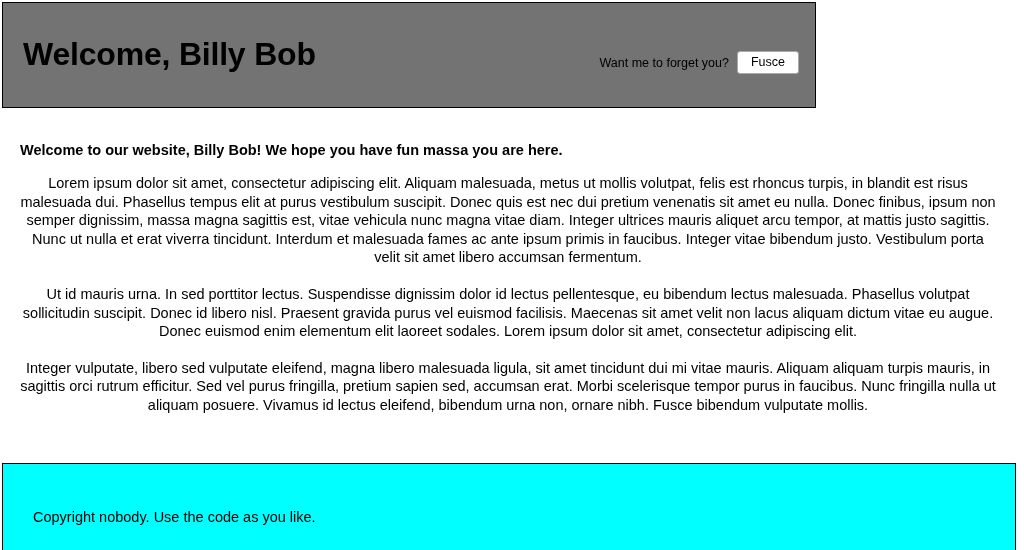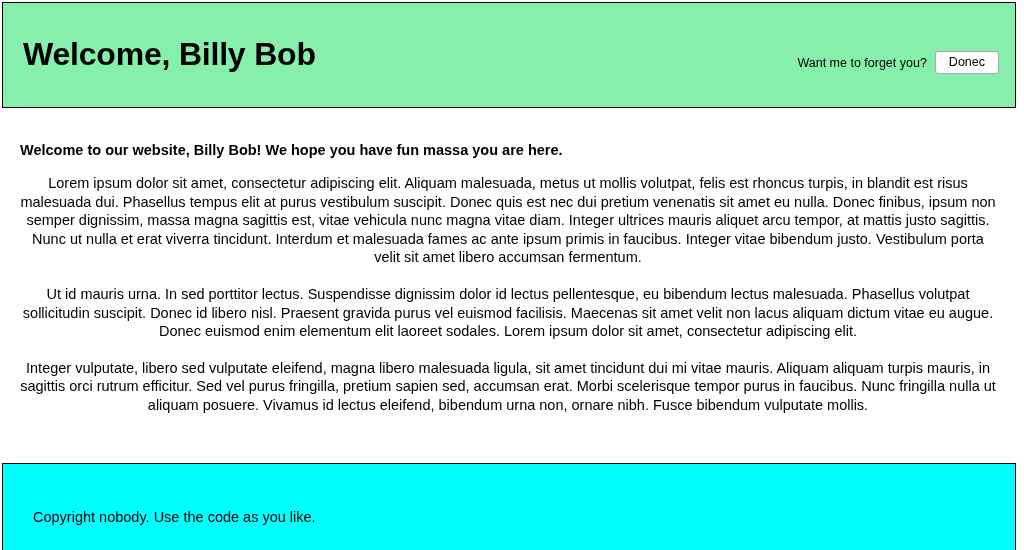--- a/index.html
+++ b/index.html
@@ -22,24 +22,24 @@
     top: 0;
     width: 1024px;
     height: 550px;
   }
 
   
   .site-header {
     position: absolute;
     left: 2px;
     top: 2px;
-    width: 1014px;
+    width: 814px;
     height: 106px;
     box-sizing: border-box;
-    background: #86efac;
+    background: #737373;
     border: 1px solid #000000;
   }
   .header-title {
     position: absolute;
     left: 20px;
     top: 32px;
     margin: 0;
     font-size: 32px;
     font-weight: bold;
     line-height: 38px;
@@ -123,21 +123,21 @@
 </head>
 <body>
 
 <div class="page">
 
   <header class="site-header">
     <h1 class="header-title">Welcome, Billy Bob</h1>
 
     <div class="forget-area">
       <span class="forget-label">Want me to forget you?</span>
-      <button class="forget-button">Donec</button>
+      <button class="forget-button">Fusce</button>
     </div>
   </header>
 
   <main class="main-content">
     <p class="intro-line">Welcome to our website, Billy Bob! We hope you have fun massa you are here.</p>
     <p class="body-paragraph">Lorem ipsum dolor sit amet, consectetur adipiscing elit. Aliquam malesuada, metus ut mollis volutpat, felis est rhoncus turpis, in blandit est risus malesuada dui. Phasellus tempus elit at purus vestibulum suscipit. Donec quis est nec dui pretium venenatis sit amet eu nulla. Donec finibus, ipsum non semper dignissim, massa magna sagittis est, vitae vehicula nunc magna vitae diam. Integer ultrices mauris aliquet arcu tempor, at mattis justo sagittis. Nunc ut nulla et erat viverra tincidunt. Interdum et malesuada fames ac ante ipsum primis in faucibus. Integer vitae bibendum justo. Vestibulum porta velit sit amet libero accumsan fermentum.</p>
     <p class="body-paragraph">Ut id mauris urna. In sed porttitor lectus. Suspendisse dignissim dolor id lectus pellentesque, eu bibendum lectus malesuada. Phasellus volutpat sollicitudin suscipit. Donec id libero nisl. Praesent gravida purus vel euismod facilisis. Maecenas sit amet velit non lacus aliquam dictum vitae eu augue. Donec euismod enim elementum elit laoreet sodales. Lorem ipsum dolor sit amet, consectetur adipiscing elit.</p>
     <p class="body-paragraph">Integer vulputate, libero sed vulputate eleifend, magna libero malesuada ligula, sit amet tincidunt dui mi vitae mauris. Aliquam aliquam turpis mauris, in sagittis orci rutrum efficitur. Sed vel purus fringilla, pretium sapien sed, accumsan erat. Morbi scelerisque tempor purus in faucibus. Nunc fringilla nulla ut aliquam posuere. Vivamus id lectus eleifend, bibendum urna non, ornare nibh. Fusce bibendum vulputate mollis.</p>
   </main>
 

